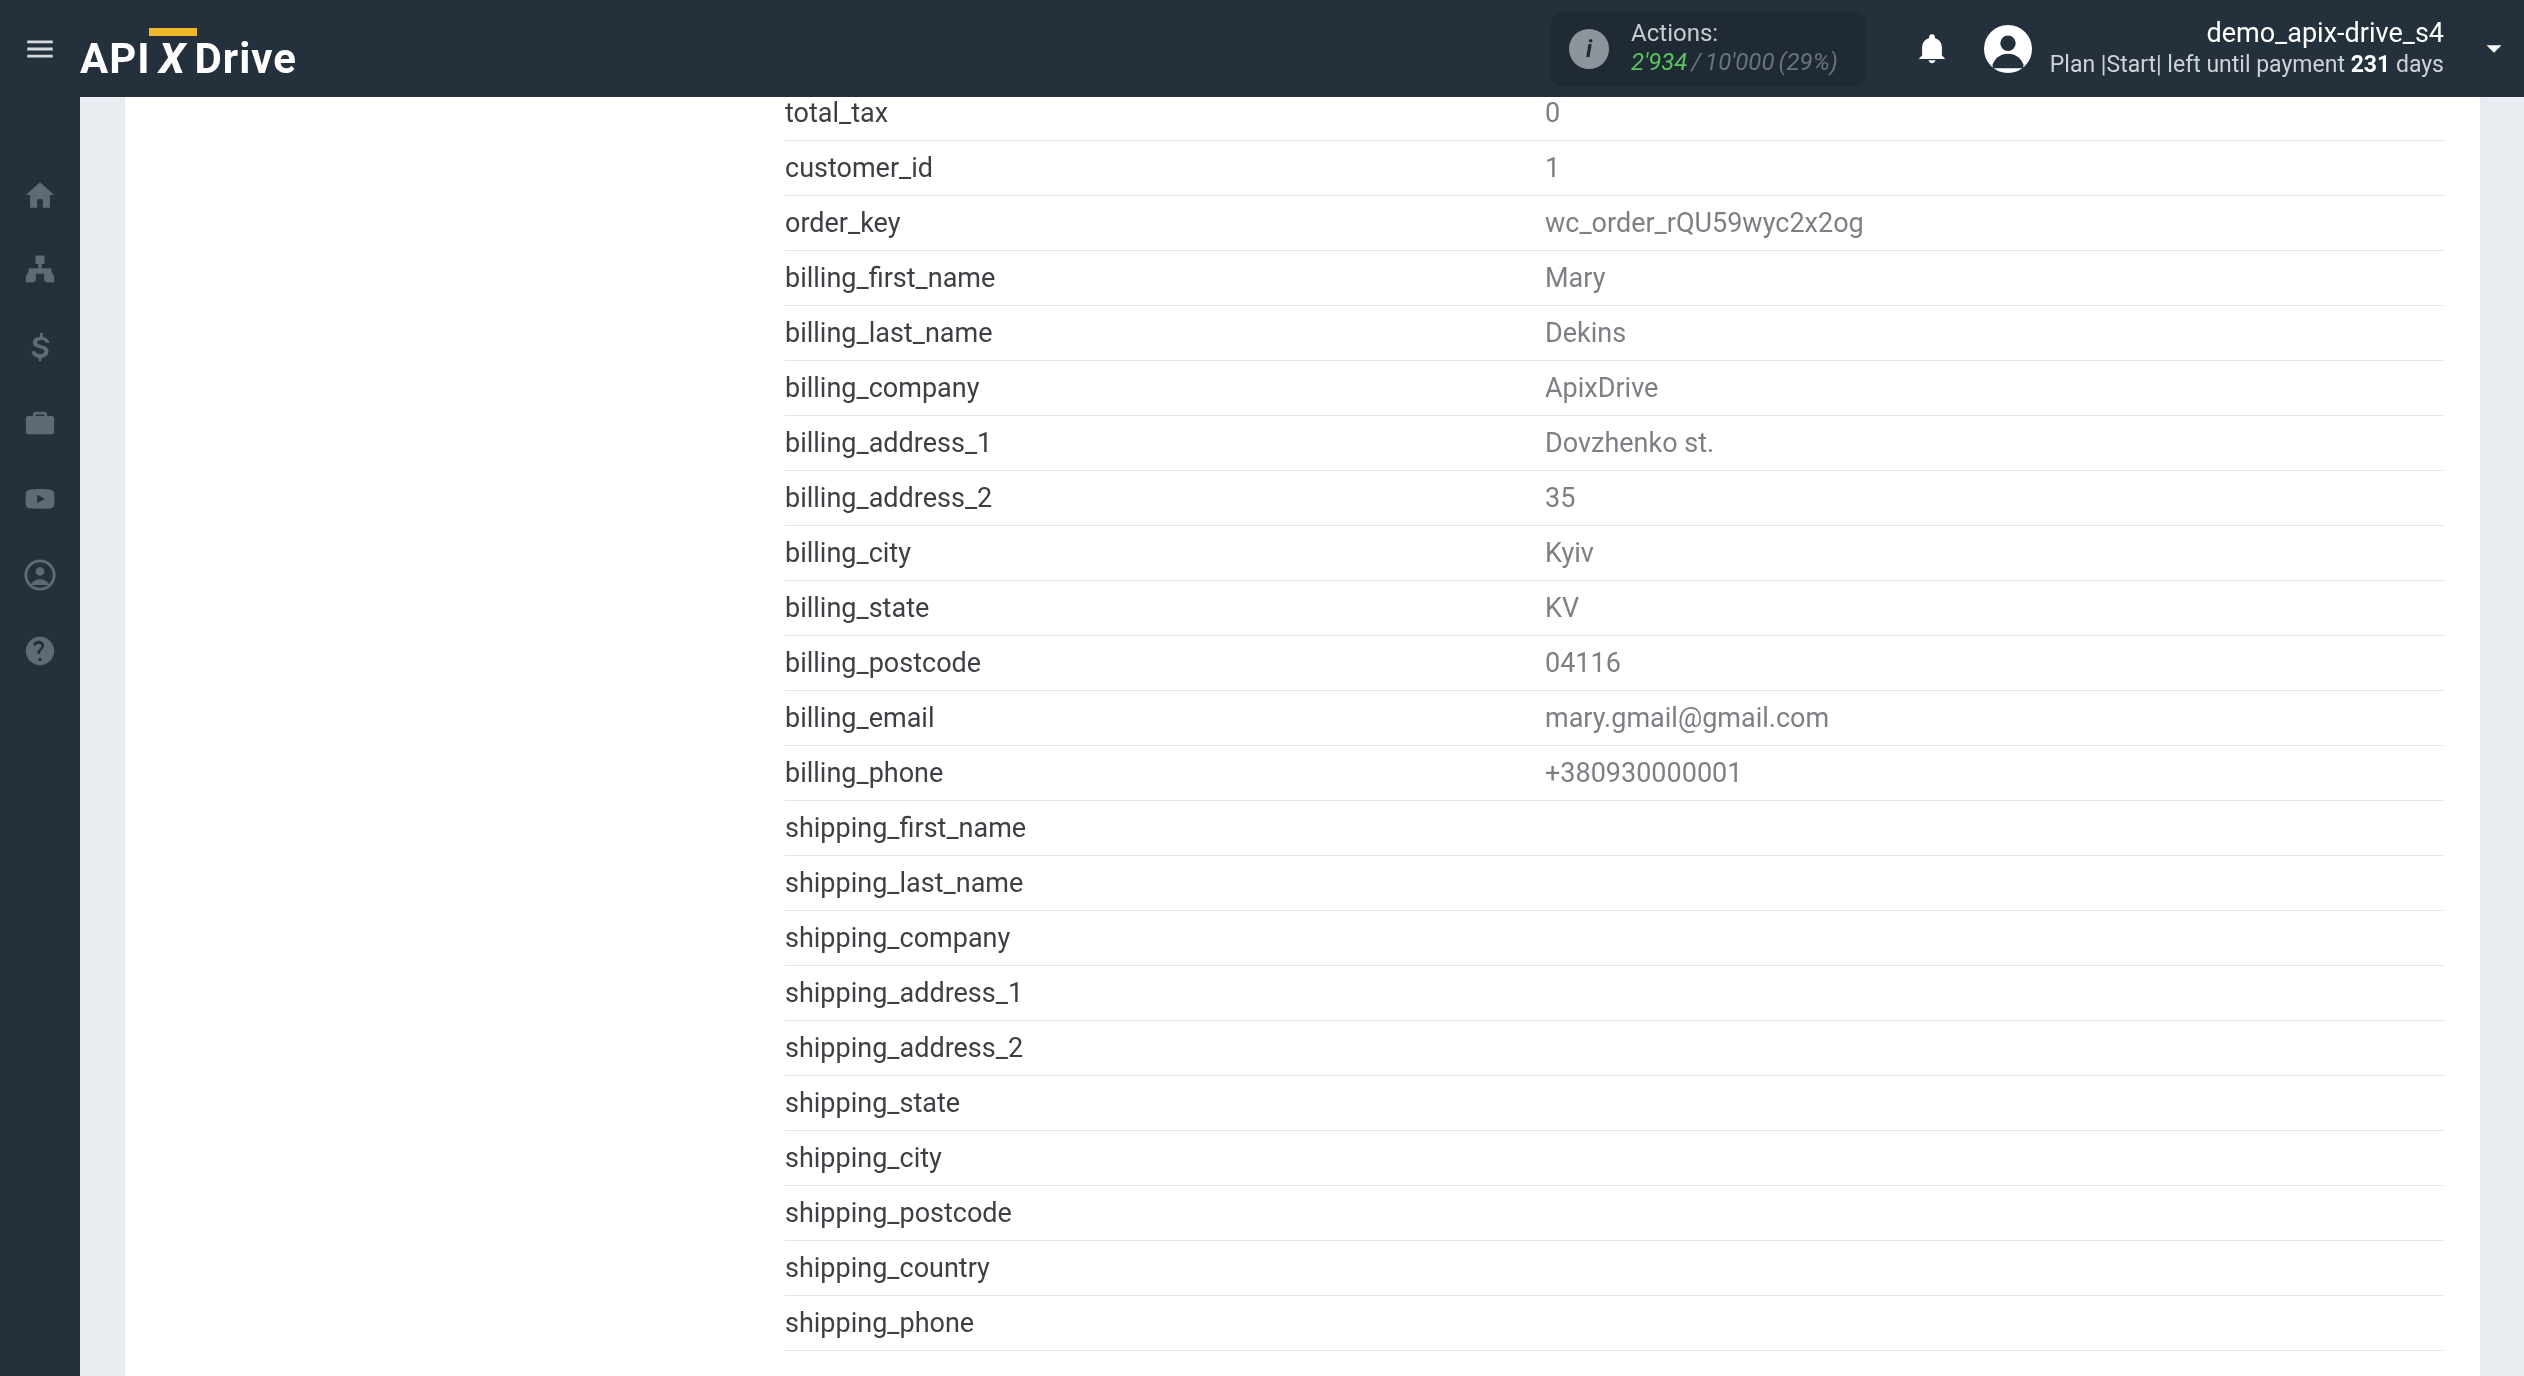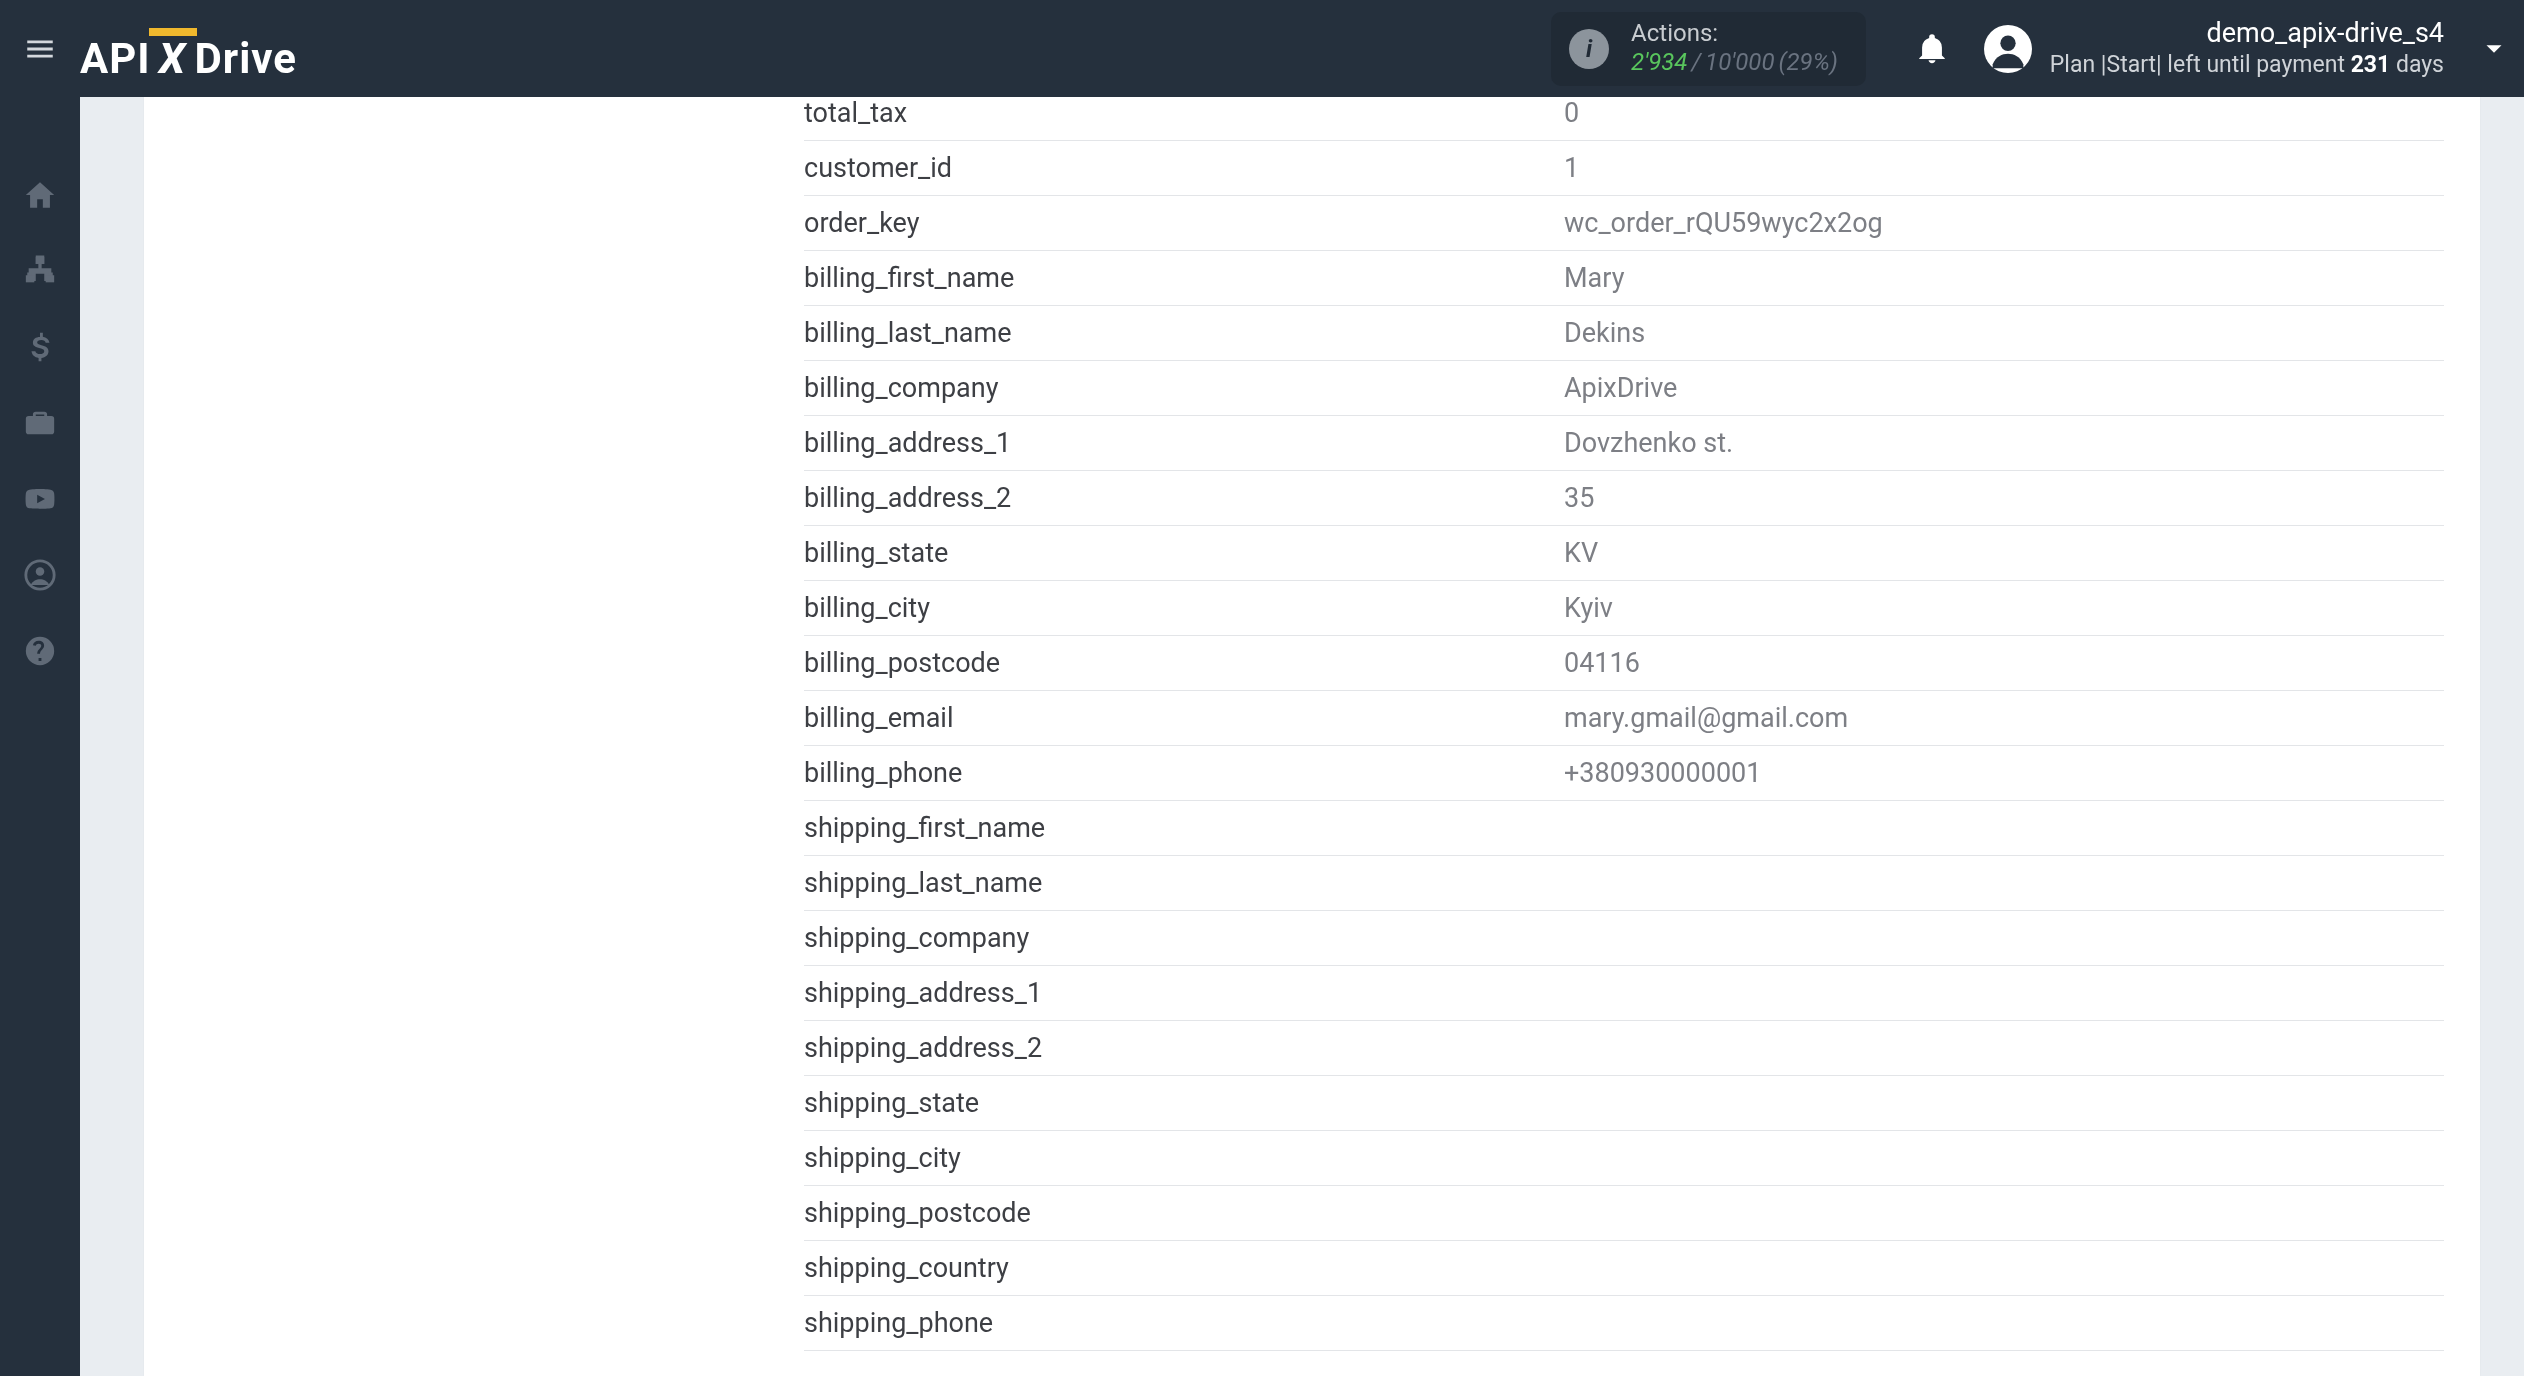--- a/index.html
+++ b/index.html
@@ -73,21 +73,21 @@
     padding-top: 60px;
     z-index:15;
   }
   .side-item { width:80px; height:76px; display:flex; align-items:center; justify-content:center; cursor:pointer;}
   .side-item svg { width:34px; height:34px; fill:#606a77; }
 
   
   .content {
     position:absolute; top:97px; left:80px; right:0; bottom:0;
     background:#e9edf1;
-    padding: 0 44px 0 64px;
+    padding: 0 44px 0 45px;
     overflow:hidden;
   }
   .panel-outer {
     background:#fff;
     width:100%;
     height:100%;
     display:flex;
     box-shadow: 0 0 2px rgba(0,0,0,0.04);
   }
   .panel-left {
@@ -250,26 +250,26 @@
               </tr>
               <tr>
                 <td class="k">billing_address_1</td>
                 <td class="v">Dovzhenko st.</td>
               </tr>
               <tr>
                 <td class="k">billing_address_2</td>
                 <td class="v">35</td>
               </tr>
               <tr>
+                <td class="k">billing_city</td>
+                <td class="v">Kyiv</td>
+              </tr>
+              <tr>
                 <td class="k">billing_state</td>
                 <td class="v">KV</td>
-              </tr>
-              <tr>
-                <td class="k">billing_city</td>
-                <td class="v">Kyiv</td>
               </tr>
               <tr>
                 <td class="k">billing_postcode</td>
                 <td class="v">04116</td>
               </tr>
               <tr>
                 <td class="k">billing_email</td>
                 <td class="v">mary.gmail@gmail.com</td>
               </tr>
               <tr>

